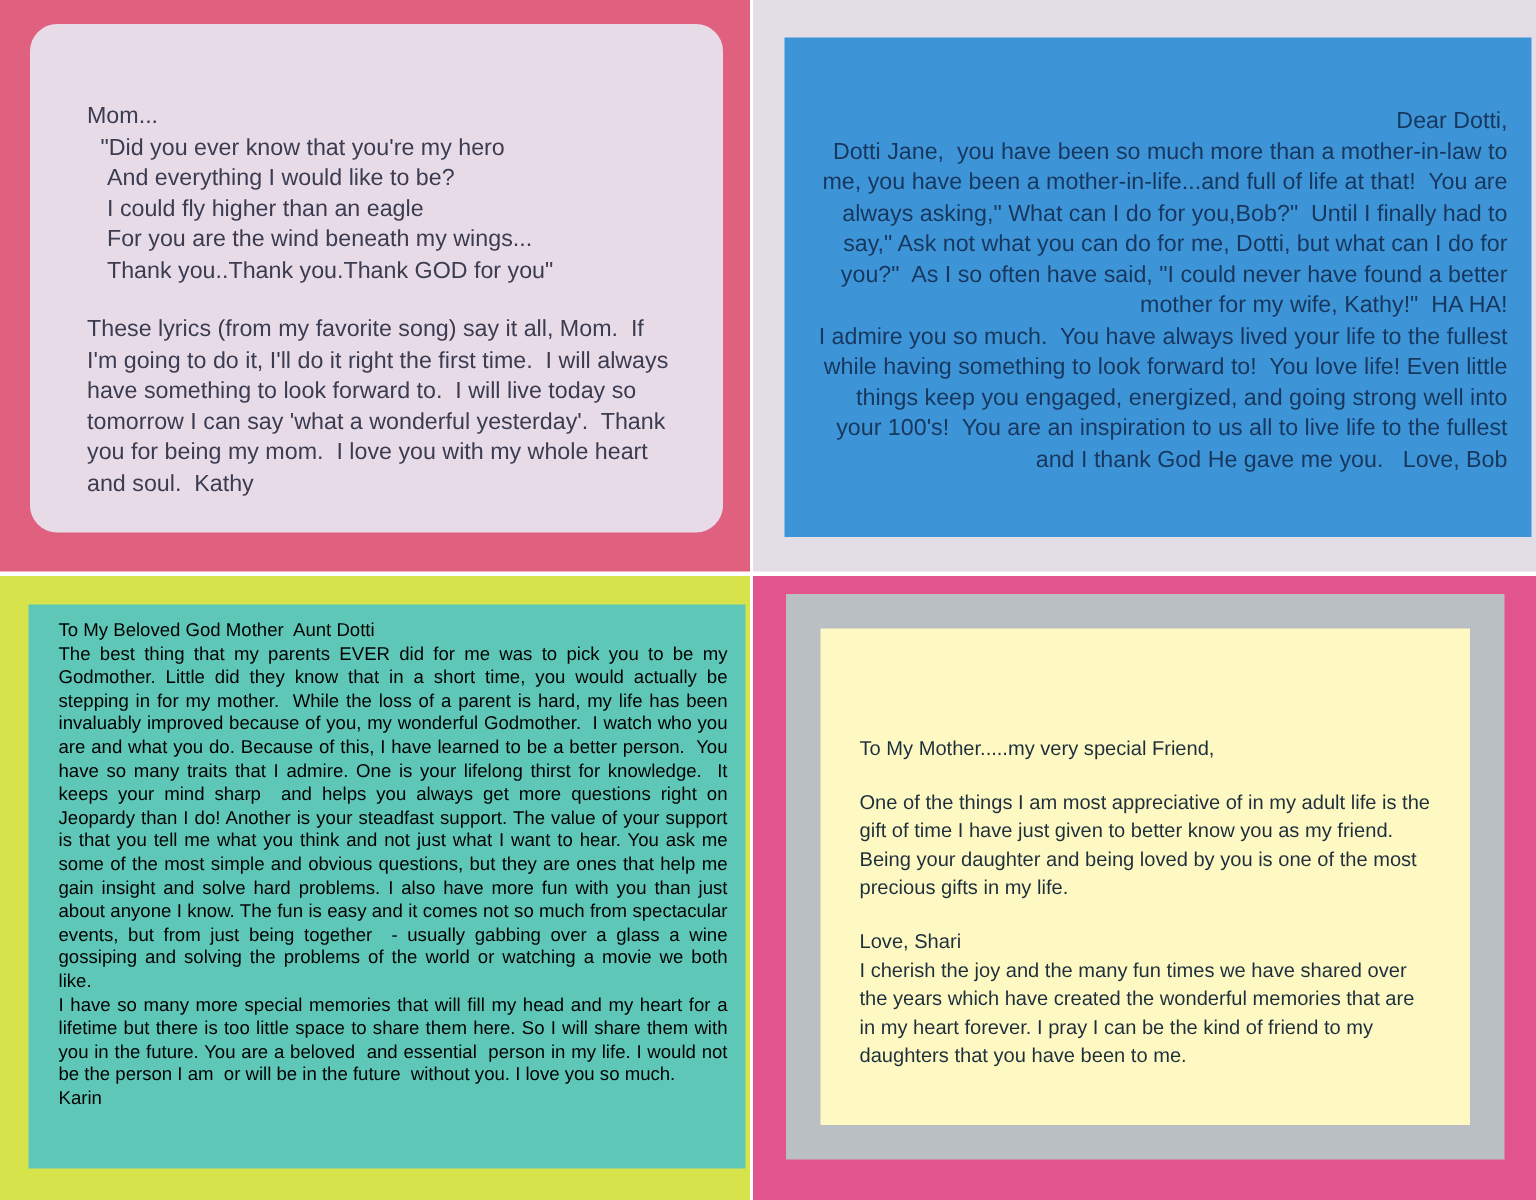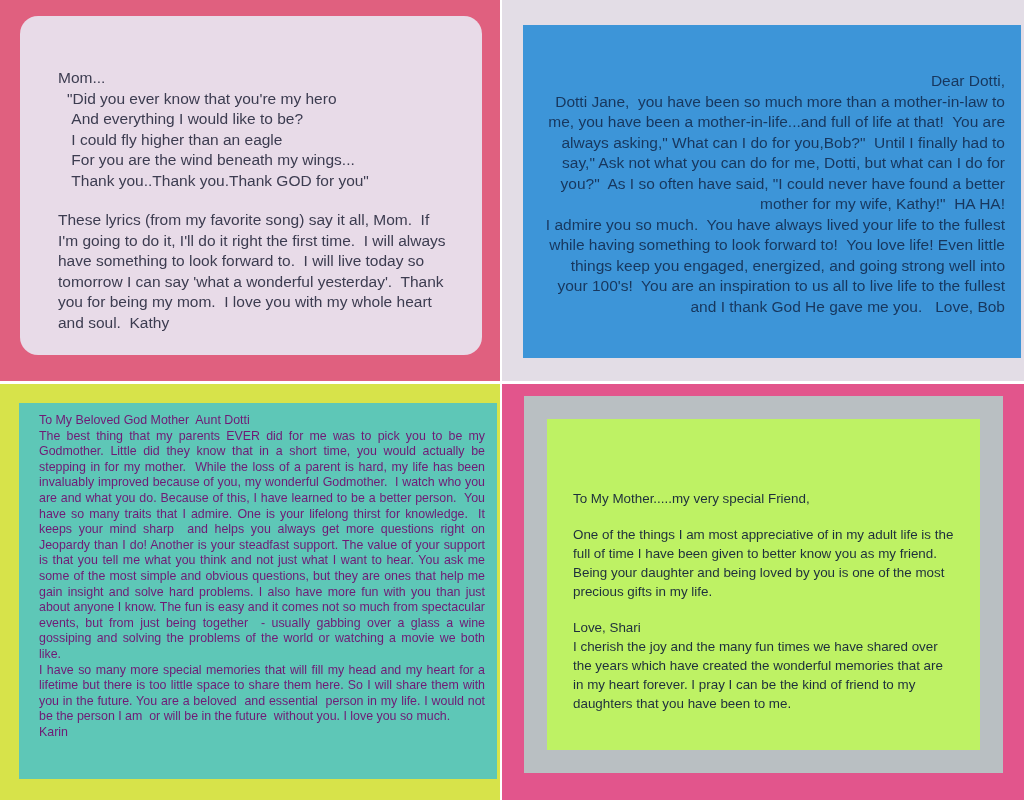--- a/index.html
+++ b/index.html
@@ -90,21 +90,21 @@
     left: 19px;
     top: 21px;
     width: 478px;
     height: 376px;
     background: #5ec7b7;
     padding: 10px 12px 0 20px;
   }
   .card-3 .txt {
     font-size: 12.4px;
     line-height: 15.6px;
-    color: #701a75;
+    color: #000000;
     white-space: pre-wrap;
     text-align: justify;
   }
 
   
   .cell-4 {
     background: #e2558c;
   }
   .mat-4 {
     position: absolute;
@@ -112,21 +112,21 @@
     top: 14px;
     width: 479px;
     height: 377px;
     background: #b9bfc2;
   }
   .card-4 {
     left: 47px;
     top: 37px;
     width: 433px;
     height: 331px;
-    background: #bef264;
+    background: #fef9c3;
     padding: 70px 24px 5px 26px;
   }
   .card-4 .txt {
     font-size: 13.4px;
     line-height: 19px;
     color: #1e2f3c;
     white-space: pre-wrap;
   }
   .card-4 .gap {
     height: 17px;
@@ -183,21 +183,21 @@
 I have so many more special memories that will fill my head and my heart for a lifetime but there is too little space to share them here. So I will share them with you in the future. You are a beloved  and essential  person in my life. I would not be the person I am  or will be in the future  without you. I love you so much.
 Karin</p>
     </div>
   </div>
 
   <div class="cell cell-4">
     <div class="mat-4"></div>
     <div class="card card-4">
       <p class="txt">To My Mother.....my very special Friend,</p>
       <div class="gap"></div>
-      <p class="txt">One of the things I am most appreciative of in my adult life is the full of time I have been given to better know you as my friend. Being your daughter and being loved by you is one of the most precious gifts in my life.</p>
+      <p class="txt">One of the things I am most appreciative of in my adult life is the gift of time I have just given to better know you as my friend. Being your daughter and being loved by you is one of the most precious gifts in my life.</p>
       <div class="gap"></div>
       <p class="txt">Love, Shari</p>
       <p class="txt">I cherish the joy and the many fun times we have shared over the years which have created the wonderful memories that are in my heart forever. I pray I can be the kind of friend to my daughters that you have been to me.</p>
     </div>
   </div>
 
   <div class="seam-v"></div>
   <div class="seam-h"></div>
 </div>
 

